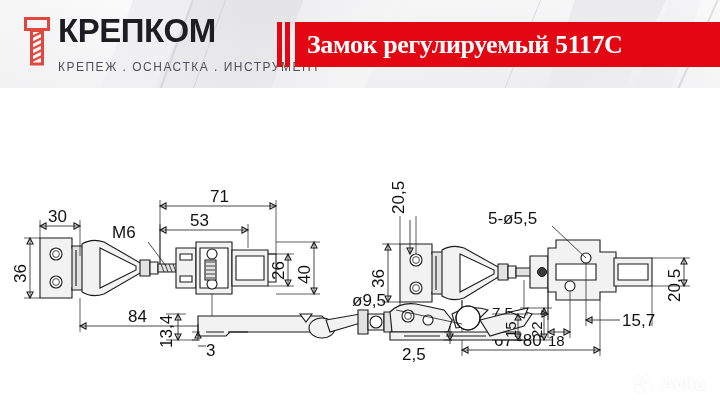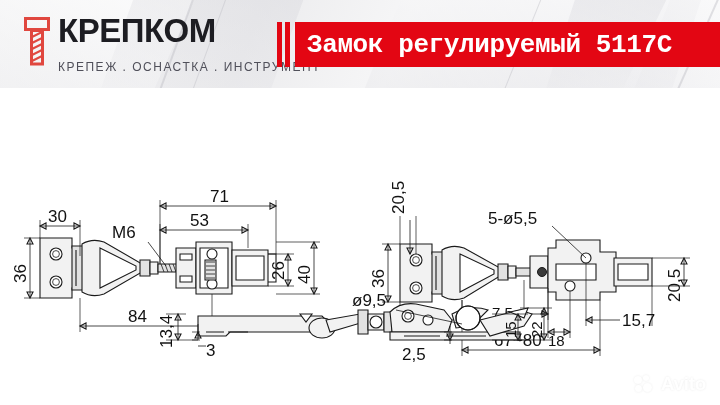--- a/index.html
+++ b/index.html
@@ -48,21 +48,21 @@
 
   .ribbon{position:absolute;left:277px;top:22px;display:flex;align-items:stretch;height:45px;}
   .ribbon-bar{width:5px;background:#e30613;margin-right:3px;}
   .ribbon-bar.b2{margin-right:5px;}
   .ribbon-box{
     background:#e30613;color:#fff;display:flex;align-items:center;
     padding:0 12px 0 12px;min-width:414px;
   }
   .ribbon-title{
     font-size:26px;font-weight:bold;letter-spacing:-.4px;white-space:nowrap;
-    font-family:Liberation Mono, monospace;line-height:1;
+    font-family:Liberation Serif, serif;line-height:1;
   }
 
   
   .drawings{position:absolute;left:0;top:88px;width:720px;height:317px;background:#fff;}
   svg.dwg{display:block;}
   .ln{stroke:#1a1a1a;stroke-width:1.1;fill:none;}
   .ln-thin{stroke:#1a1a1a;stroke-width:.8;fill:none;}
   .ln-ext{stroke:#1a1a1a;stroke-width:.7;fill:none;}
   .fill-lt{fill:#f2f2f2;stroke:#1a1a1a;stroke-width:1.1;}
   .fill-md{fill:#e2e2e2;stroke:#1a1a1a;stroke-width:1.1;}

